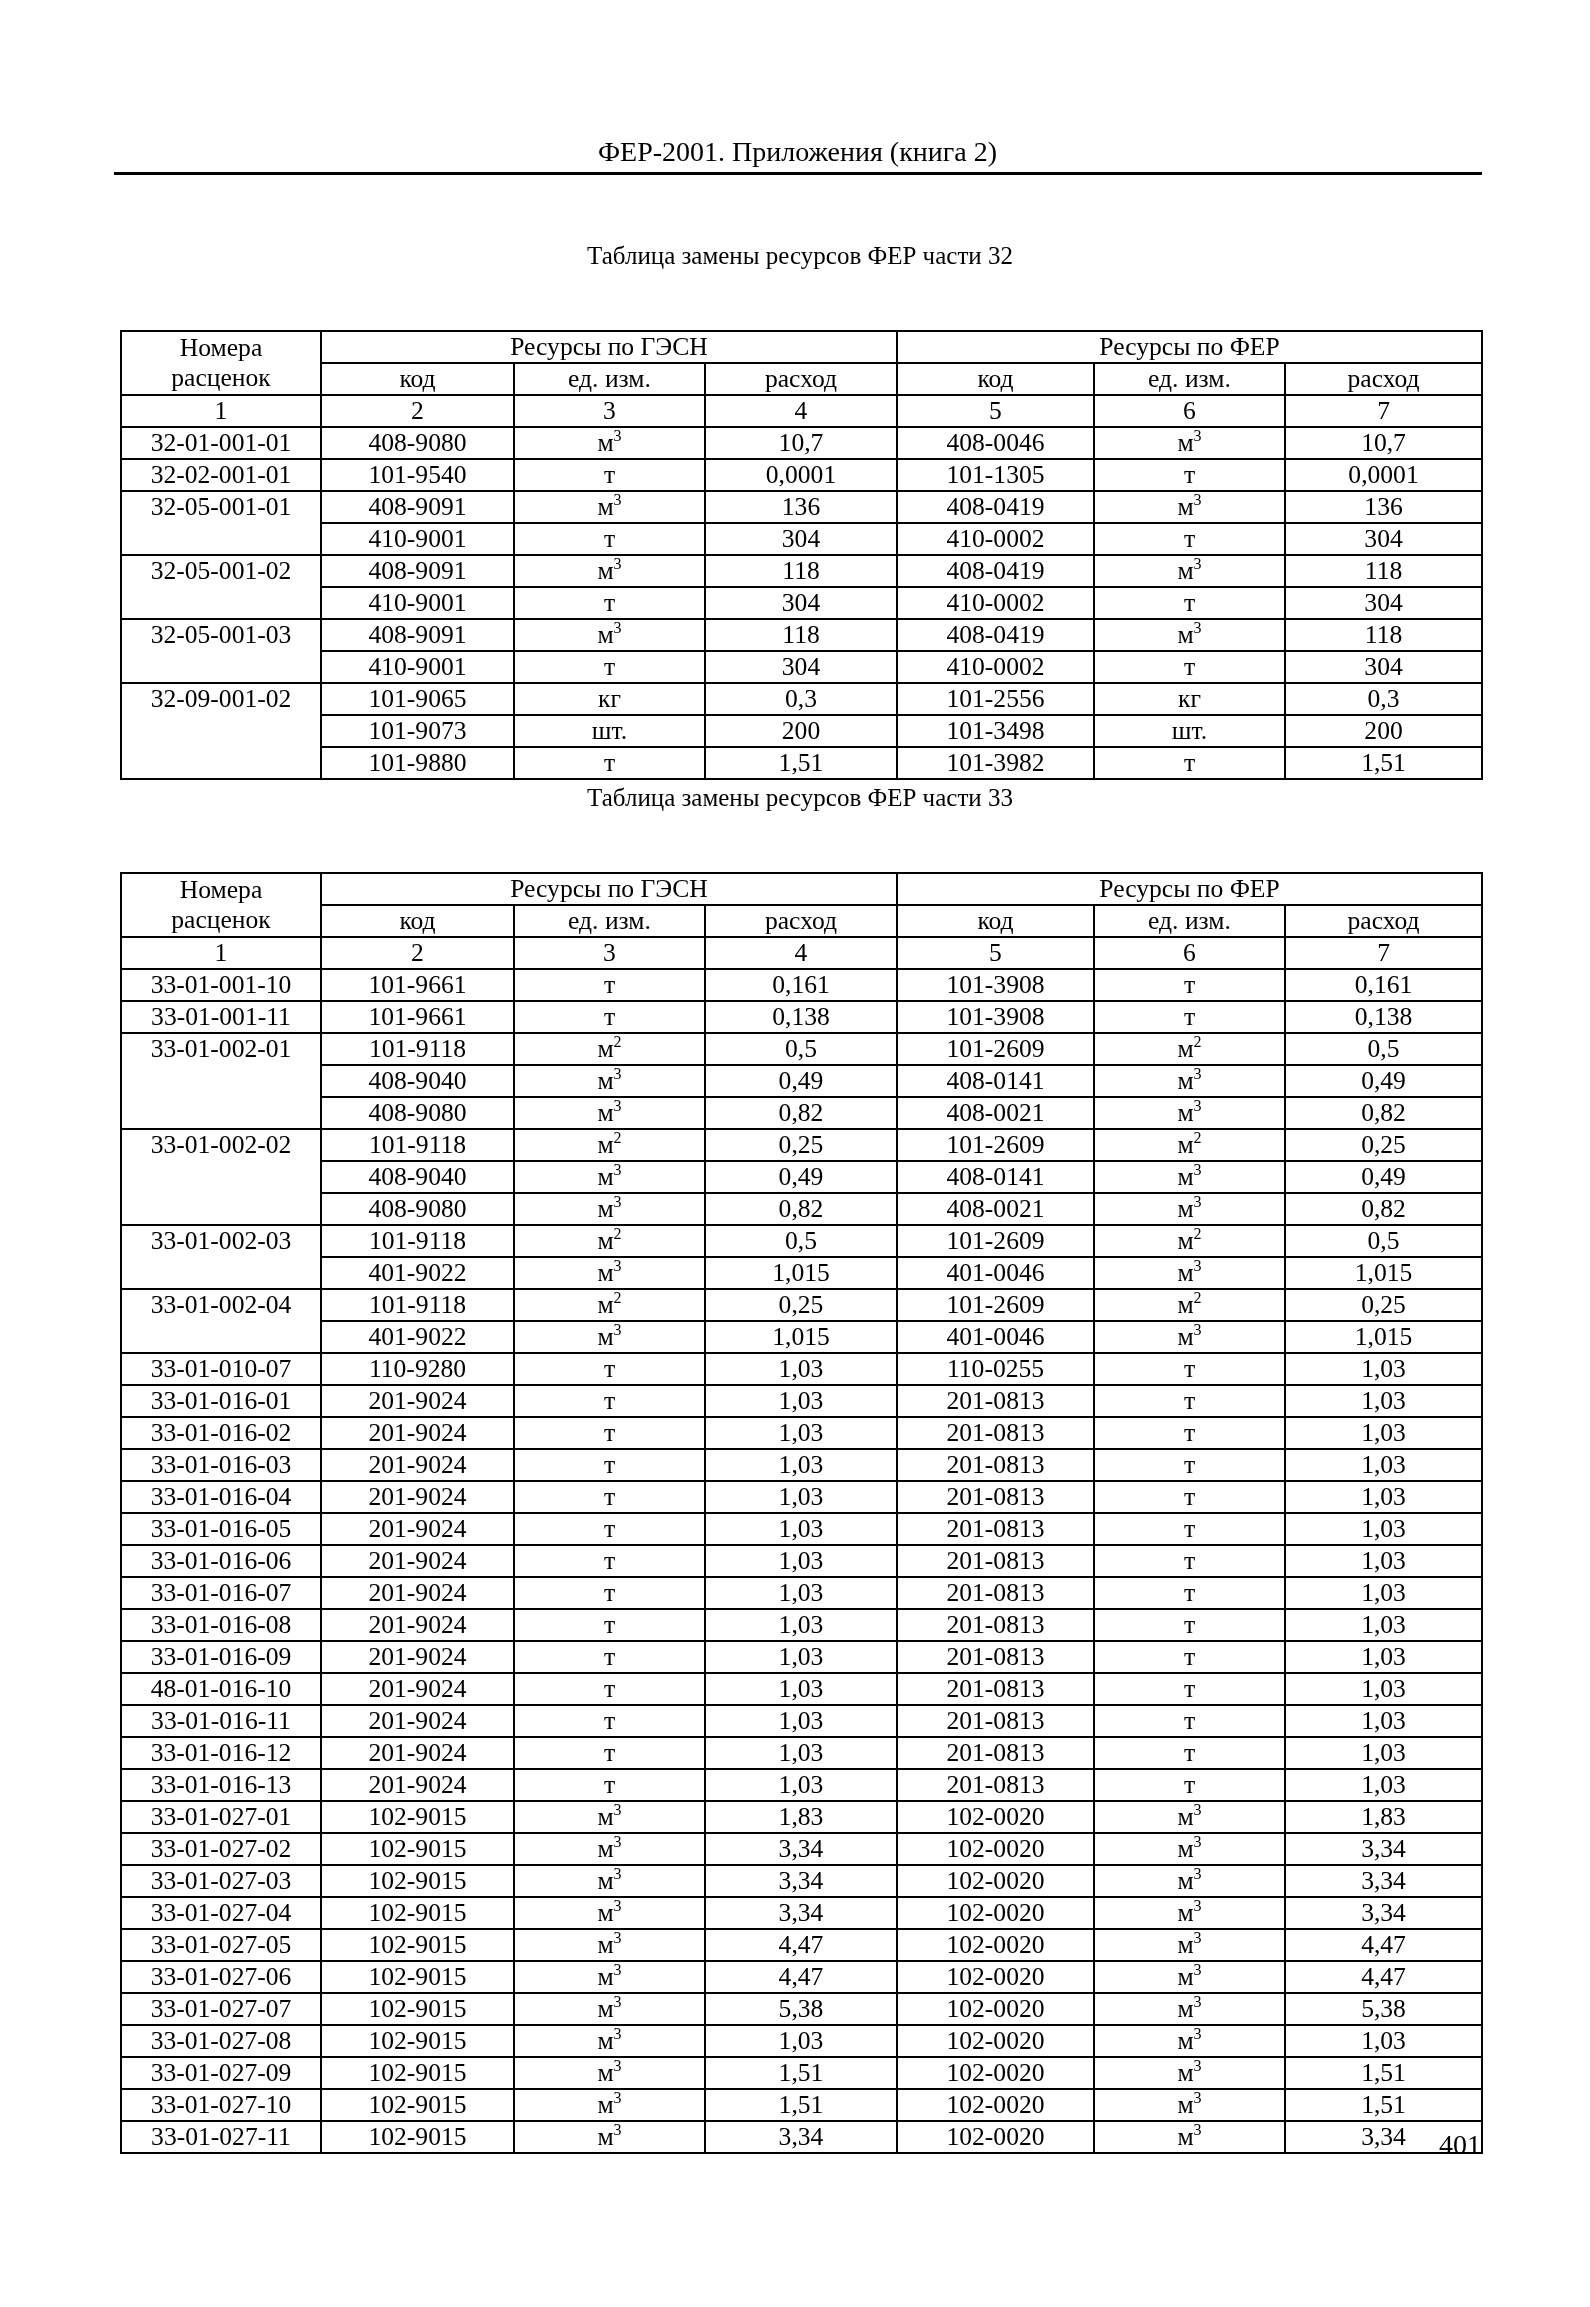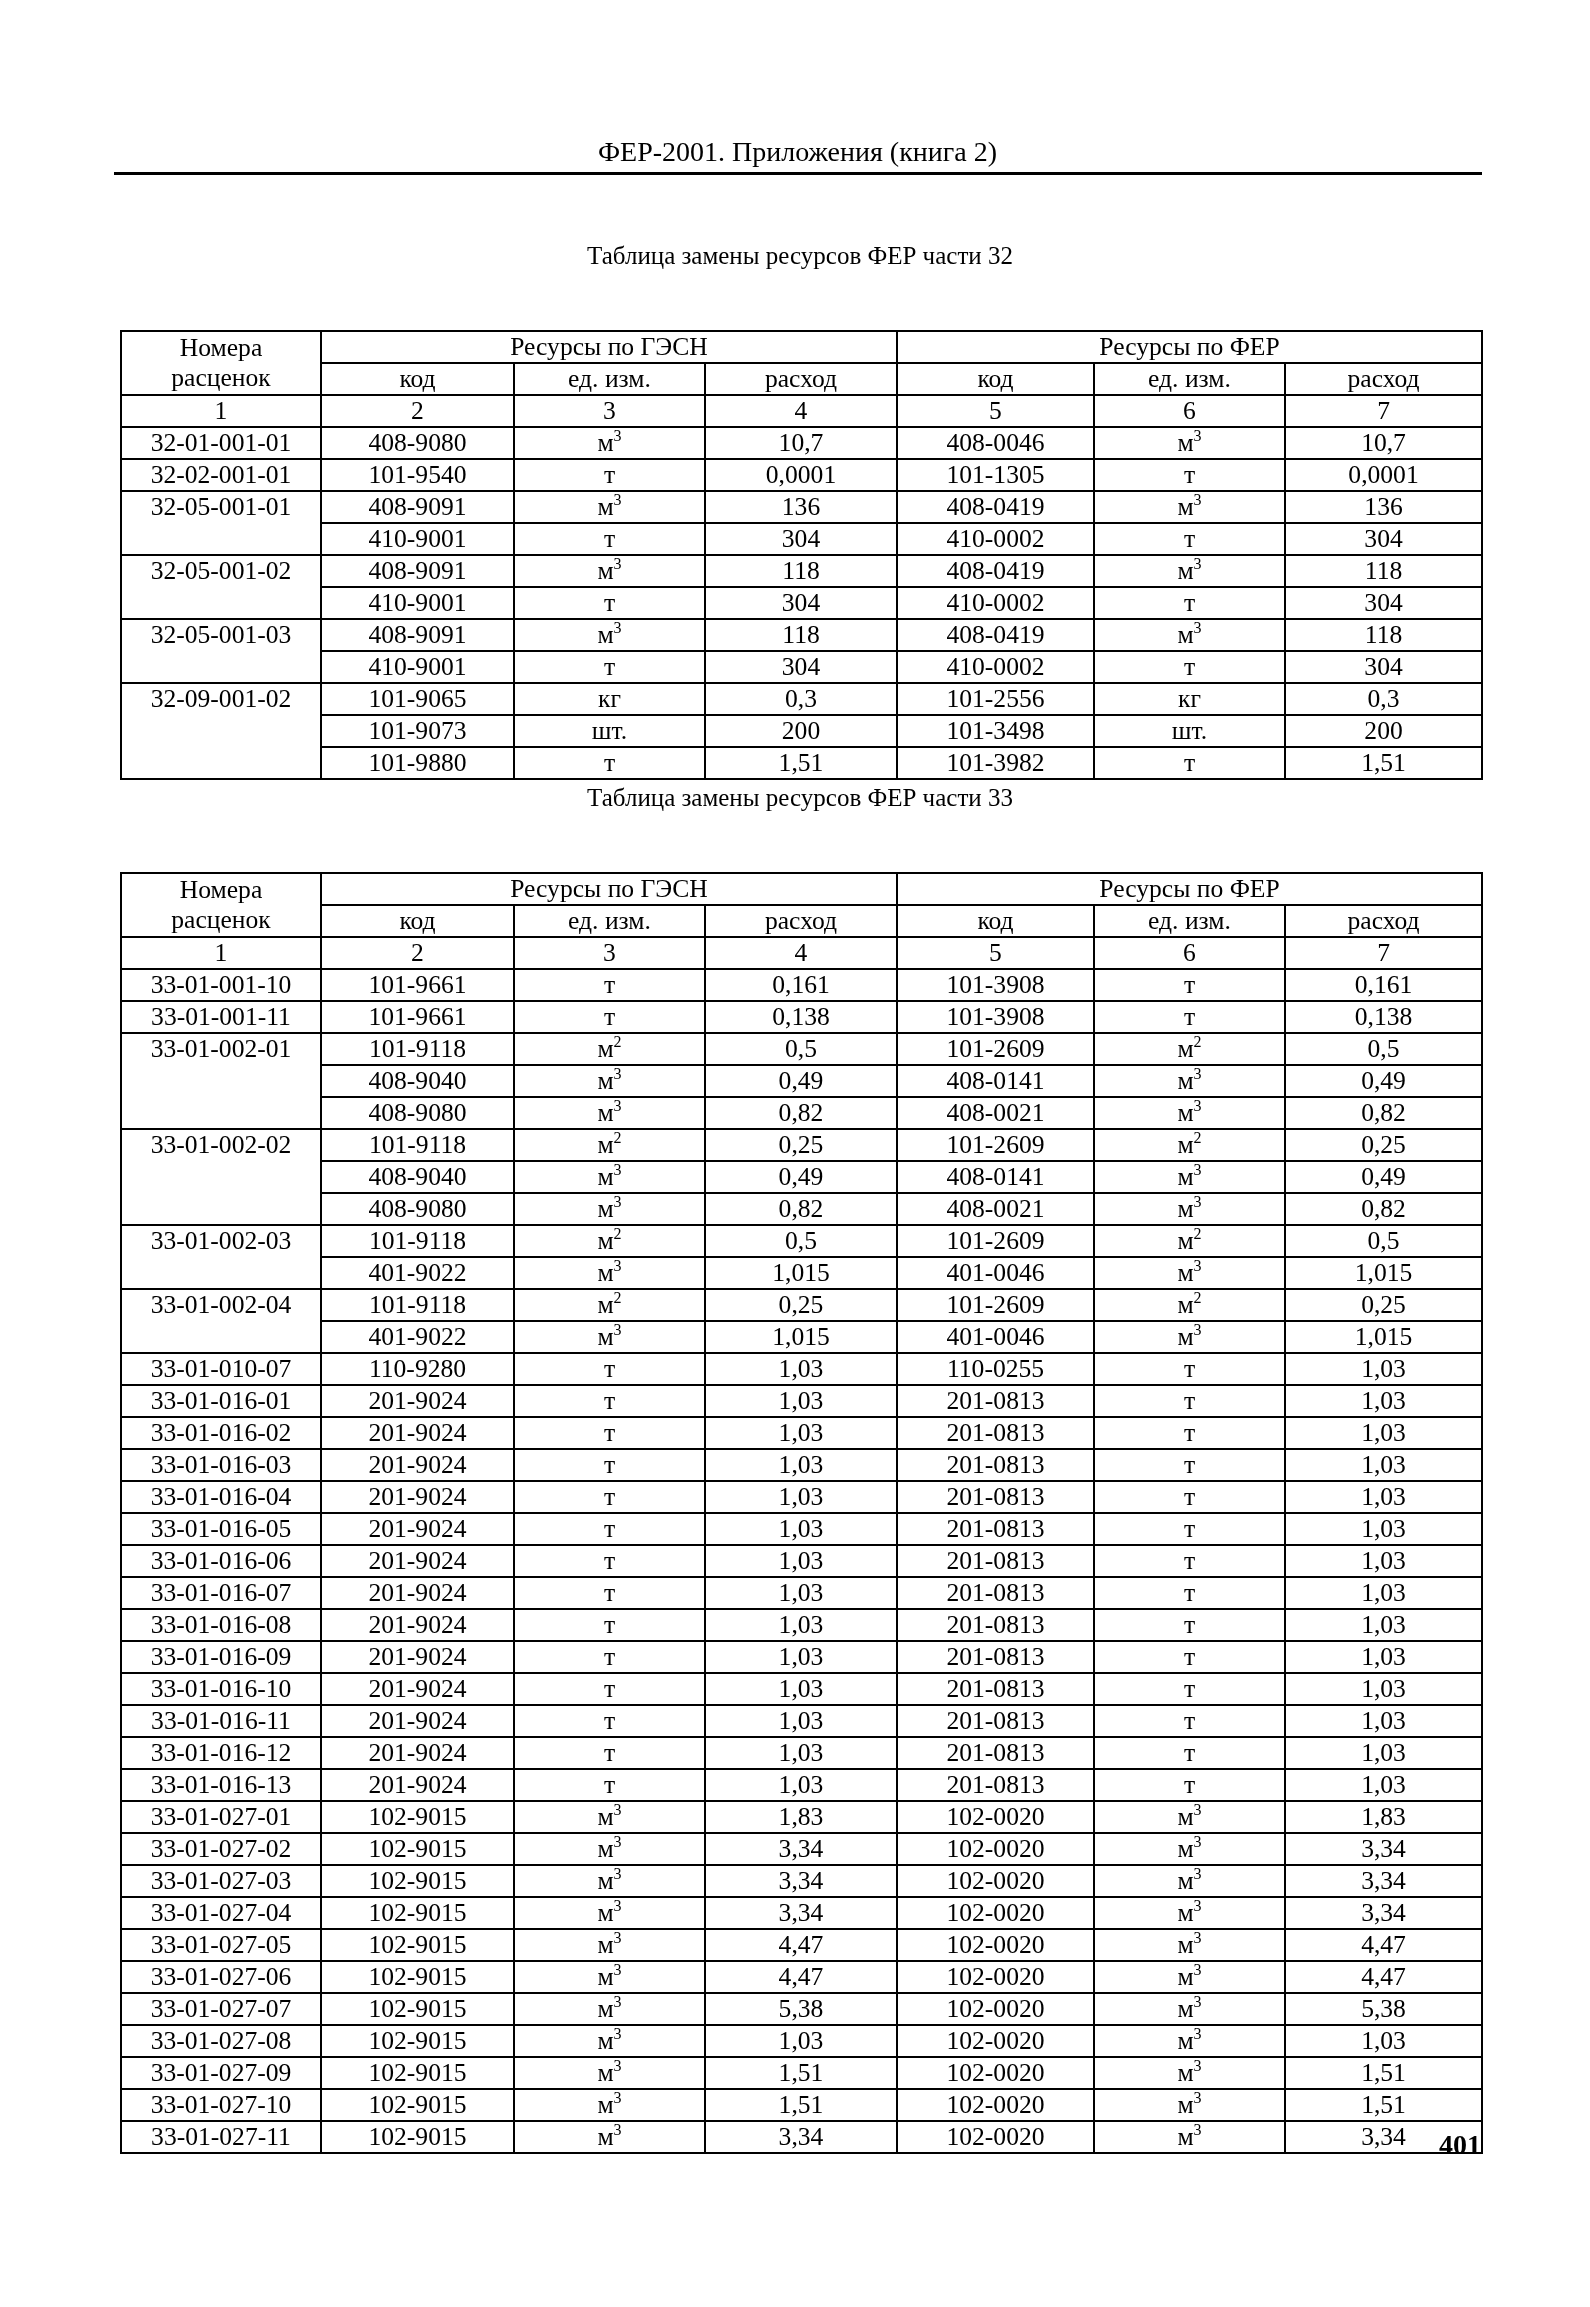--- a/index.html
+++ b/index.html
@@ -26,21 +26,21 @@
   }
   table.rt td {
     border: 2px solid #000; text-align: center; vertical-align: top;
     padding: 0; height: 30px; line-height: 30px; white-space: nowrap; overflow: hidden;
   }
   table.rt td.hdr { vertical-align: middle; }
   table.rt td.rate { vertical-align: top; border-radius: 15px; }
   .sup { font-size: 16px; vertical-align: super; line-height: 0; }
   .page-number {
     position: absolute; left: 1387px; top: 2128px; width: 94px; text-align: right;
-    font-size: 28px; font-weight: bold; line-height: 34px;
+    font-size: 28px; font-weight: normal; line-height: 34px;
   }
 </style>
 </head>
 <body>
 
 <div class="running-header">ФЕР-2001. Приложения (книга 2)</div>
 <div class="header-rule"></div>
 
 <div class="table-title" style="top:239px;">Таблица замены ресурсов ФЕР части 32</div>
 <table class="rt" id="t32" style="top:286px;">
@@ -397,21 +397,21 @@
       <tr>
         <td class="rate" rowspan="1">33-01-016-09</td>
         <td>201-9024</td>
         <td>т</td>
         <td>1,03</td>
         <td>201-0813</td>
         <td>т</td>
         <td>1,03</td>
       </tr>
       <tr>
-        <td class="rate" rowspan="1">33-01-016-10</td>
+        <td class="rate" rowspan="1">48-01-016-10</td>
         <td>201-9024</td>
         <td>т</td>
         <td>1,03</td>
         <td>201-0813</td>
         <td>т</td>
         <td>1,03</td>
       </tr>
       <tr>
         <td class="rate" rowspan="1">33-01-016-11</td>
         <td>201-9024</td>

